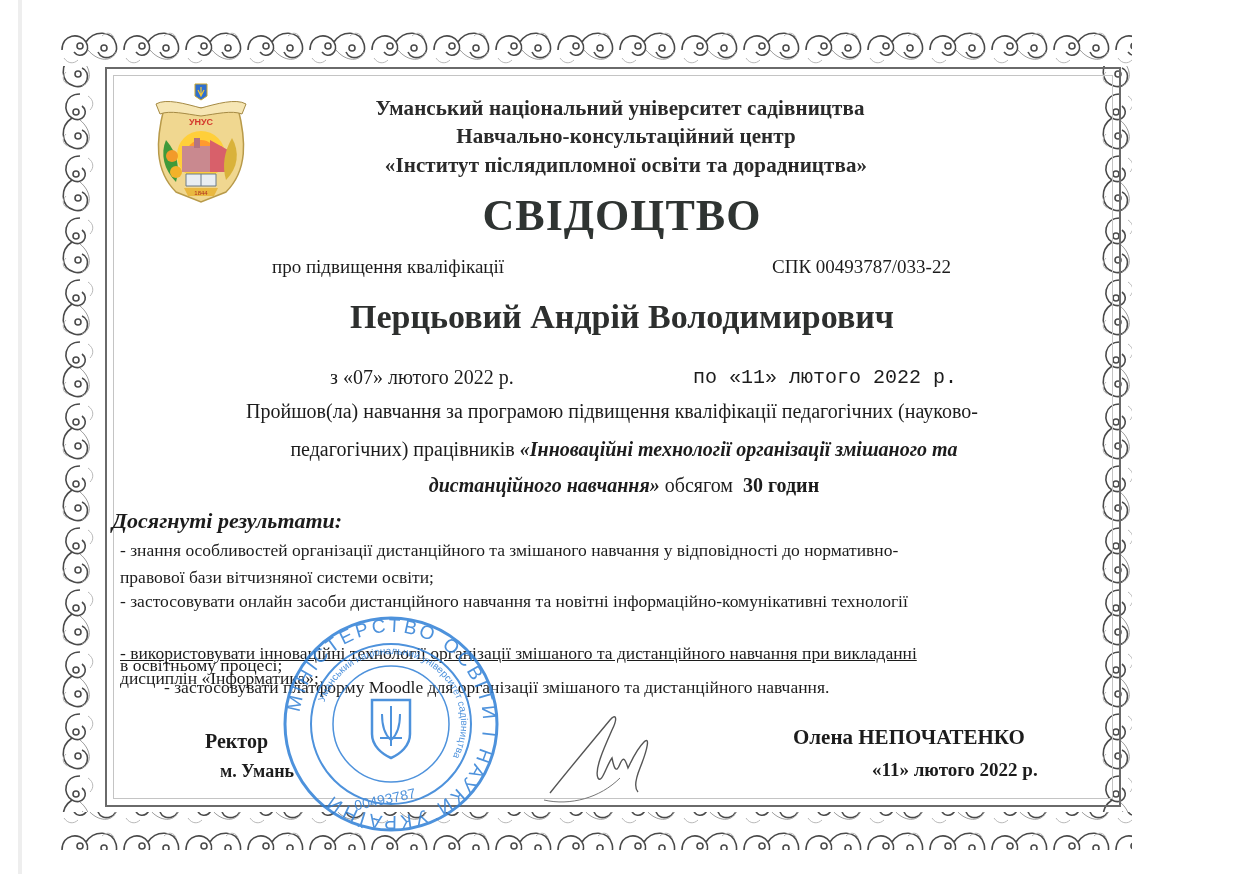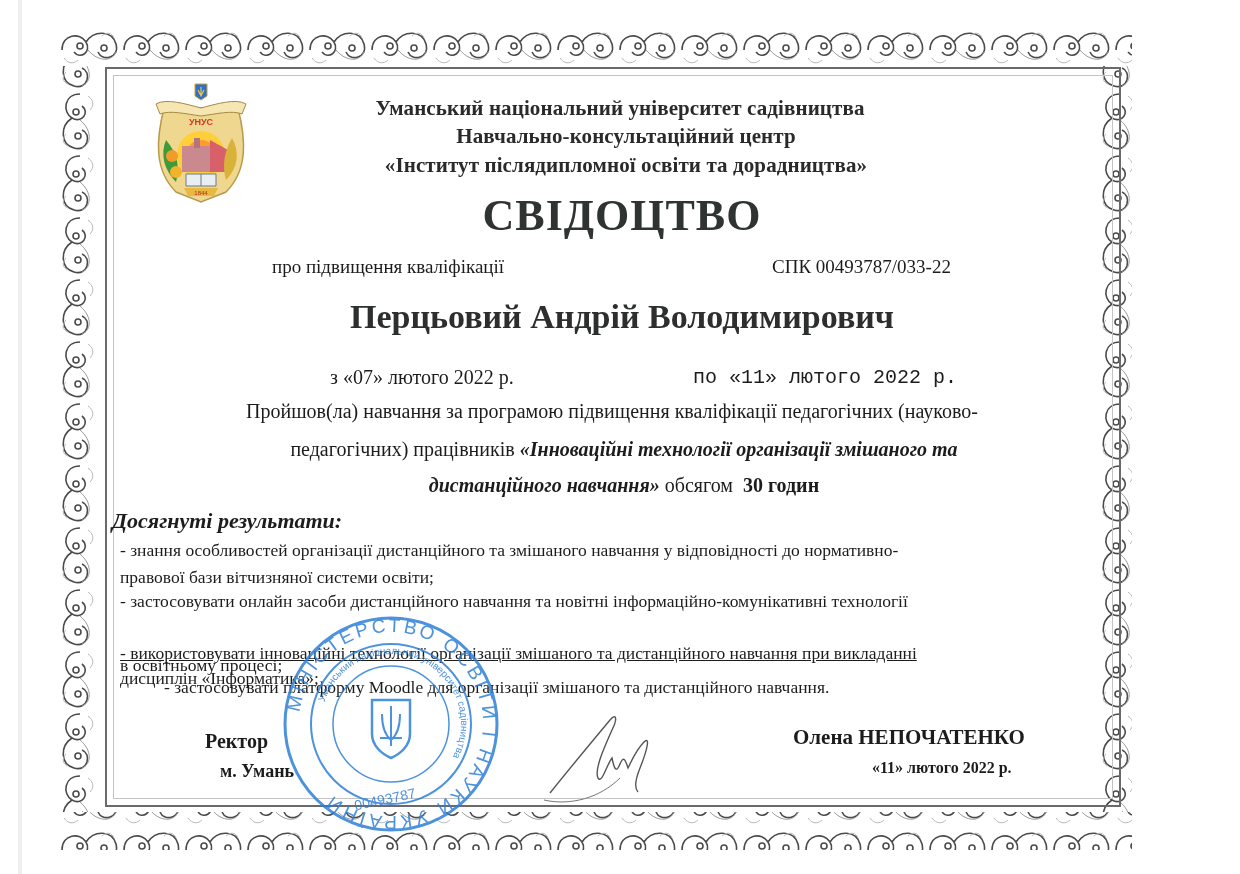--- a/index.html
+++ b/index.html
@@ -117,21 +117,21 @@
 <div class="res" style="top:566px;">правової бази вітчизняної системи освіти;</div>
 <div class="res" style="top:590px;">- застосовувати онлайн засоби дистанційного навчання та новітні інформаційно-комунікативні технології</div>
 <div class="res" style="top:654px;">в освітньому процесі;</div>
 <div class="res" style="top:642px;text-decoration:underline;">- використовувати інноваційні технології організації змішаного та дистанційного навчання при викладанні</div>
 <div class="res" style="top:667px;">дисциплін «Інформатика»;</div>
 <div class="res" style="top:676px;margin-left:44px;">- застосовувати платформу Moodle для організації змішаного та дистанційного навчання.</div>
 
 <div class="sig-label" style="left:205px; top:730px;">Ректор</div>
 <div class="sig-label" style="left:220px; top:761px; font-size:18px;">м. Умань</div>
 <div class="sig-label" style="left:793px; top:725px; font-size:21px;">Олена НЕПОЧАТЕНКО</div>
-<div class="sig-label" style="left:872px; top:759px; font-size:16px;">«11» лютого 2022 р.</div>
+<div class="sig-label" style="left:872px; top:759px; font-size:19px;">«11» лютого 2022 р.</div>
 
 <svg class="signature" viewBox="0 0 130 100" xmlns="http://www.w3.org/2000/svg">
   <path d="M10,85 C30,60 55,30 70,12 C76,5 78,10 72,22 C64,40 54,62 58,70 C62,76 66,58 72,50 C74,60 76,66 80,56 C84,46 86,54 88,60 C92,52 96,42 104,34 C110,28 108,40 100,60 C96,70 94,80 98,84" fill="none" stroke="#555" stroke-width="1.4"></path>
   <path d="M4,92 C30,98 60,90 80,70" fill="none" stroke="#777" stroke-width="1"></path>
 </svg>
 
 <svg class="stamp" viewBox="0 0 218 232" xmlns="http://www.w3.org/2000/svg">
   <defs>
     <path id="outerArc" d="M109,116 m-92,0 a92,92 0 1,1 184,0 a92,92 0 1,1 -184,0"></path>
     <path id="innerArc" d="M109,116 m-70,0 a70,70 0 1,1 140,0 a70,70 0 1,1 -140,0"></path>

